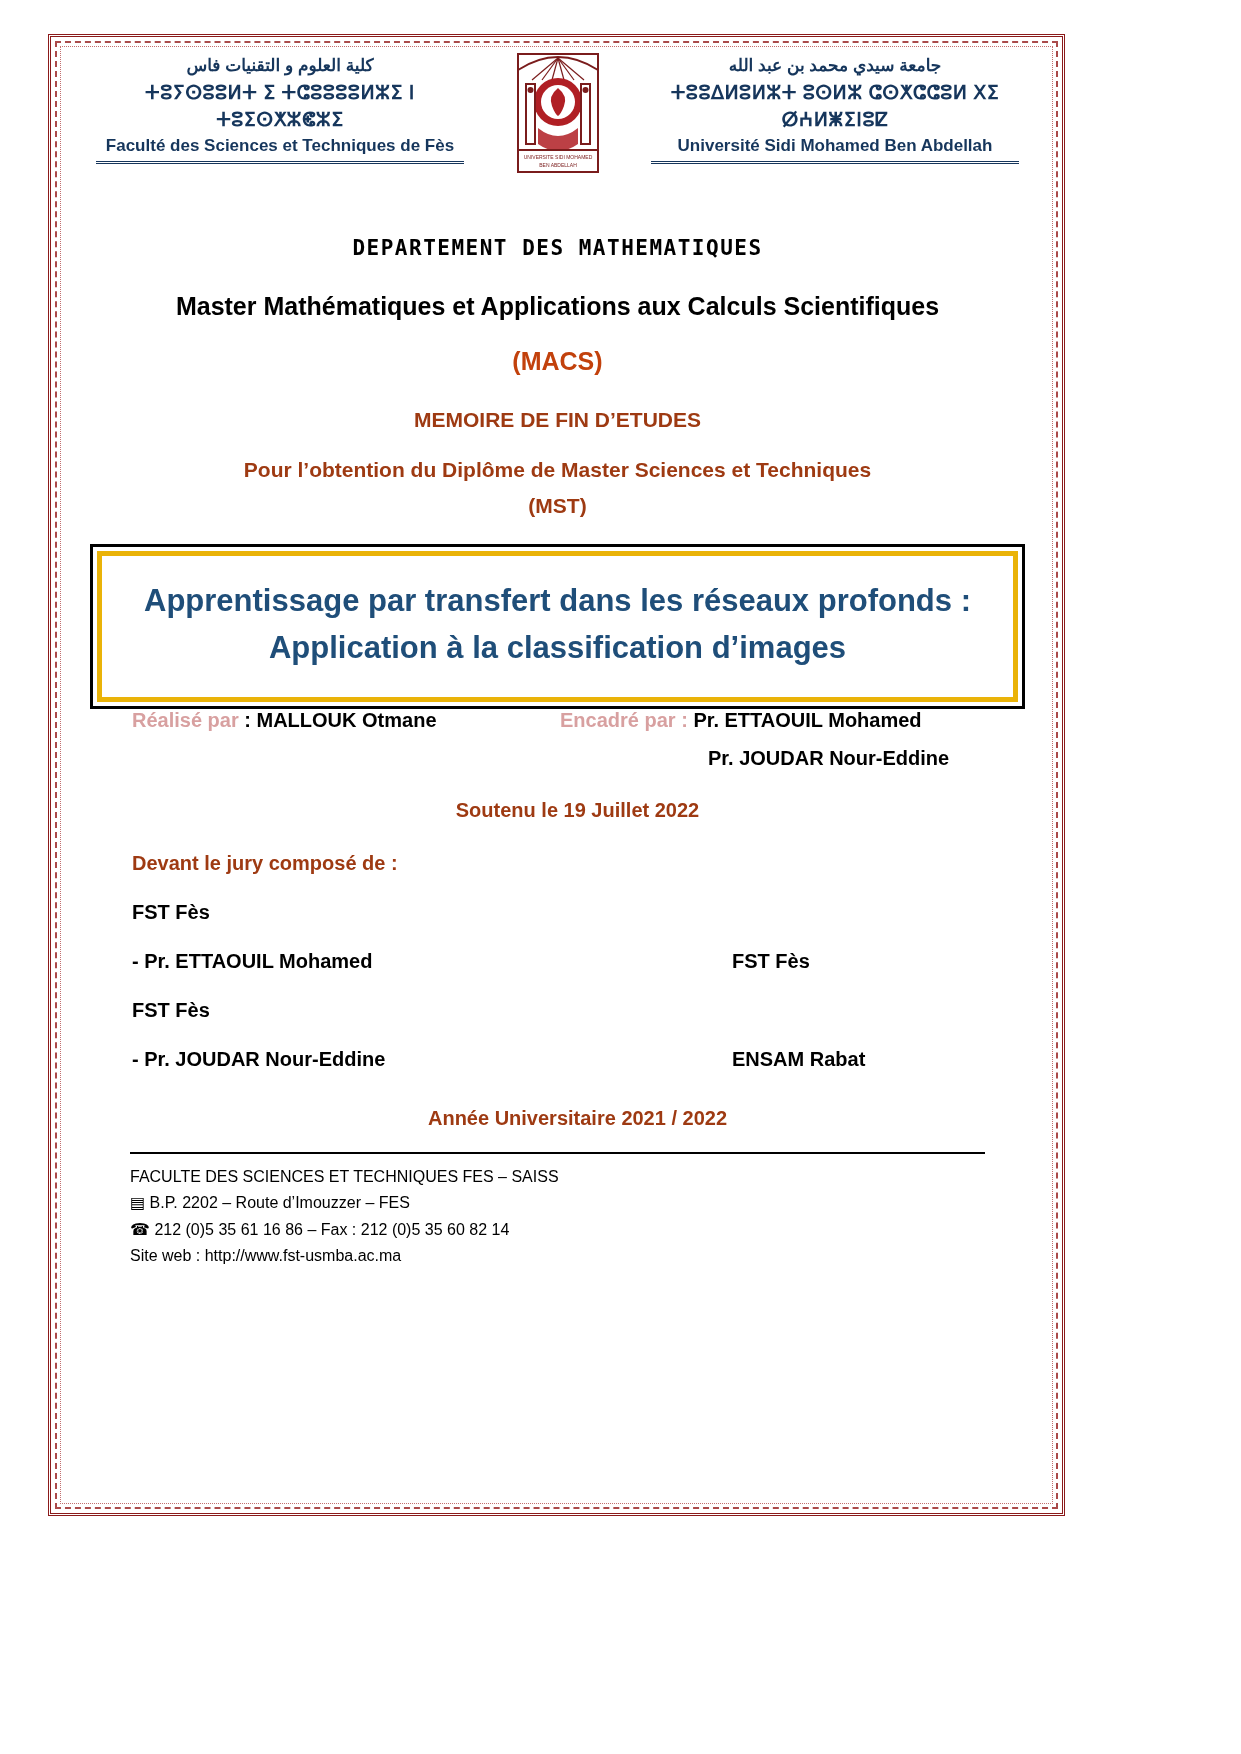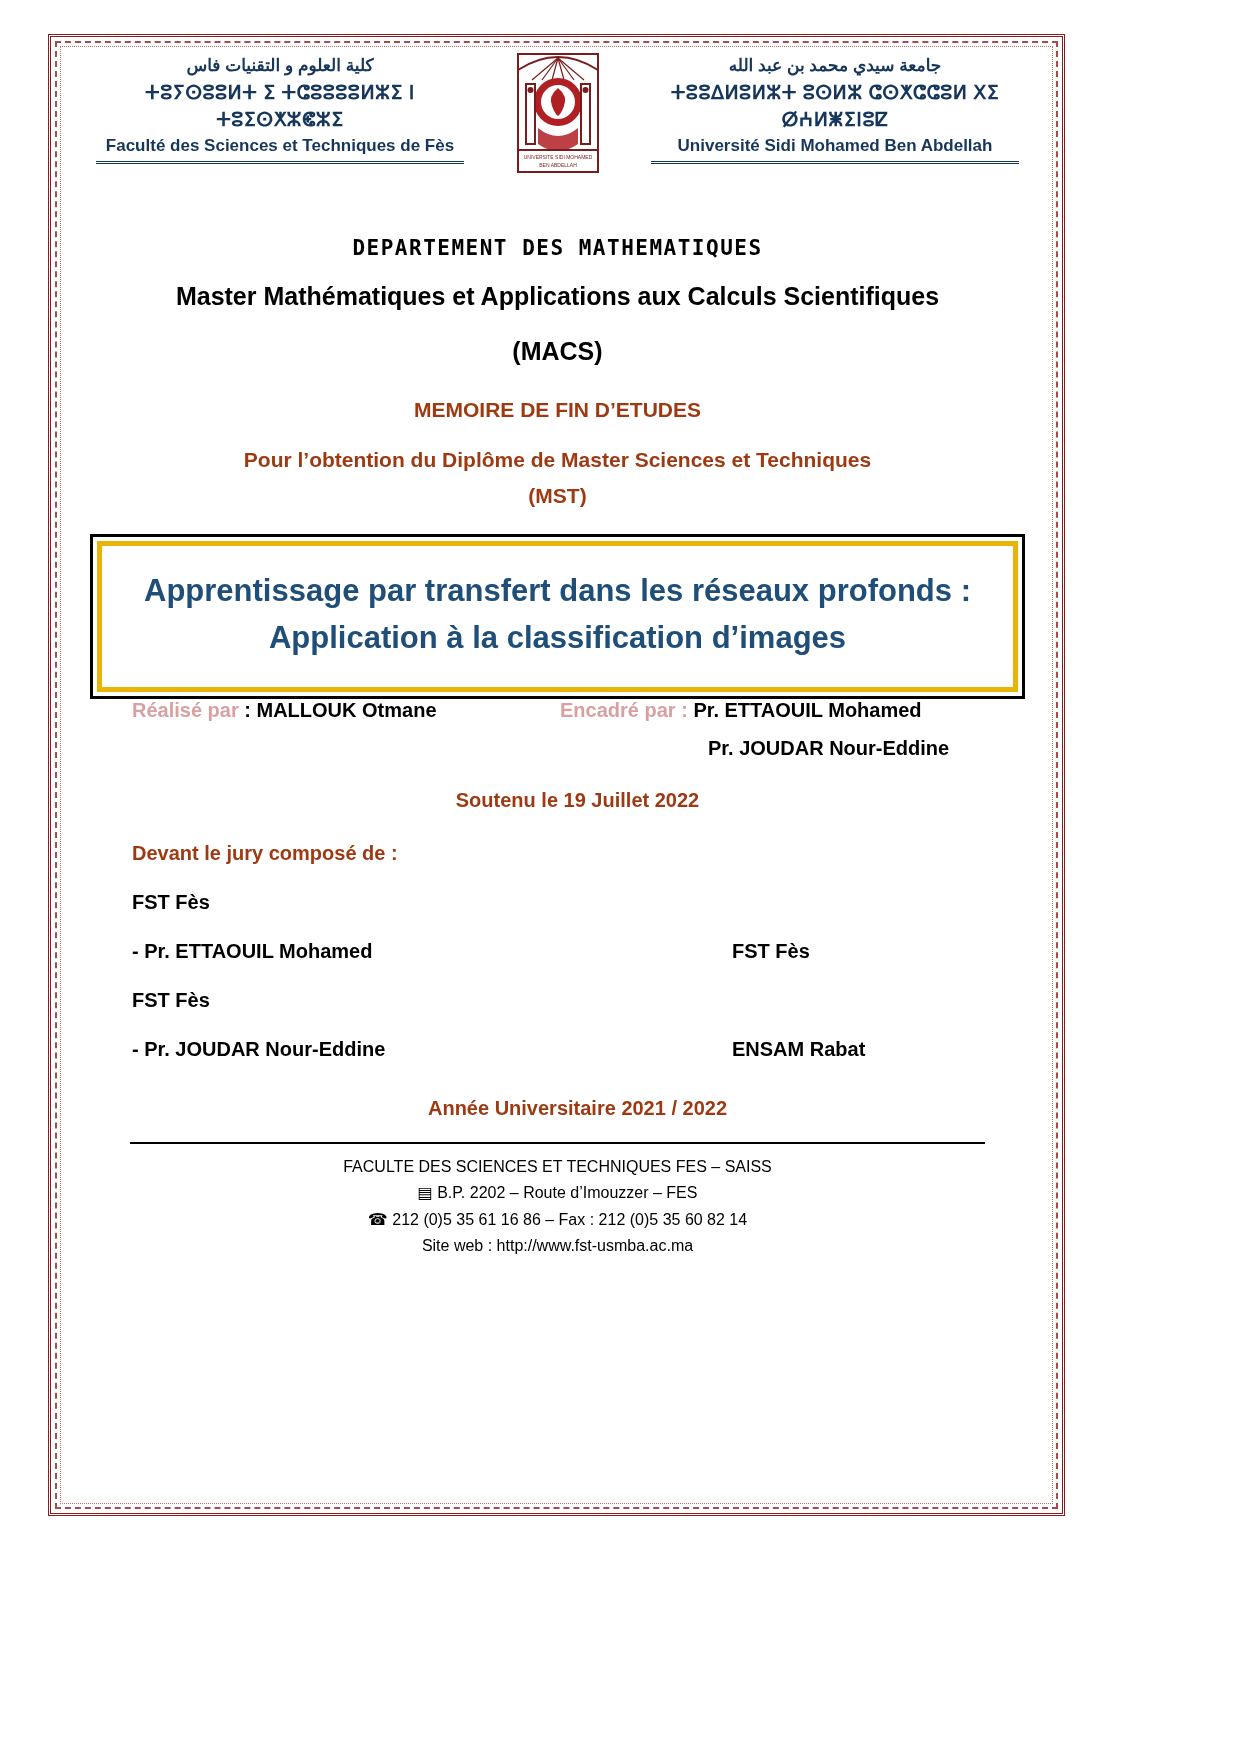--- a/index.html
+++ b/index.html
@@ -99,31 +99,31 @@
     text-align: center;
     margin-top: 46px;
     font-family: "DejaVu Sans Mono", monospace;
     font-size: 21px;
     font-weight: bold;
     letter-spacing: 1.5px;
     color: #000;
   }
   .master-line {
     text-align: center;
-    margin-top: 22px;
+    margin-top: 32px;
     font-size: 25px;
     font-weight: bold;
     color: #000;
   }
   .macs {
     text-align: center;
     margin-top: 26px;
     font-size: 25px;
     font-weight: bold;
-    color: #000000;
+    color: #c2410c;
   }
   .memoire {
     text-align: center;
     margin-top: 32px;
     font-size: 21px;
     font-weight: bold;
     color: #9e3a12;
   }
   .obtention {
     text-align: center;
@@ -219,21 +219,20 @@
     font-size: 20px;
     font-weight: bold;
     color: #9e3a12;
   }
 
   
   .footer {
     margin: 22px 60px 0 60px;
     border-top: 2px solid #000;
     padding-top: 10px;
-    text-align: center;
     font-size: 16px;
     line-height: 1.65;
     color: #000;
   }
   .footer div { white-space: nowrap; }
   .glyph { font-family: "DejaVu Sans", sans-serif; }
 </style>
 </head>
 <body>
 

